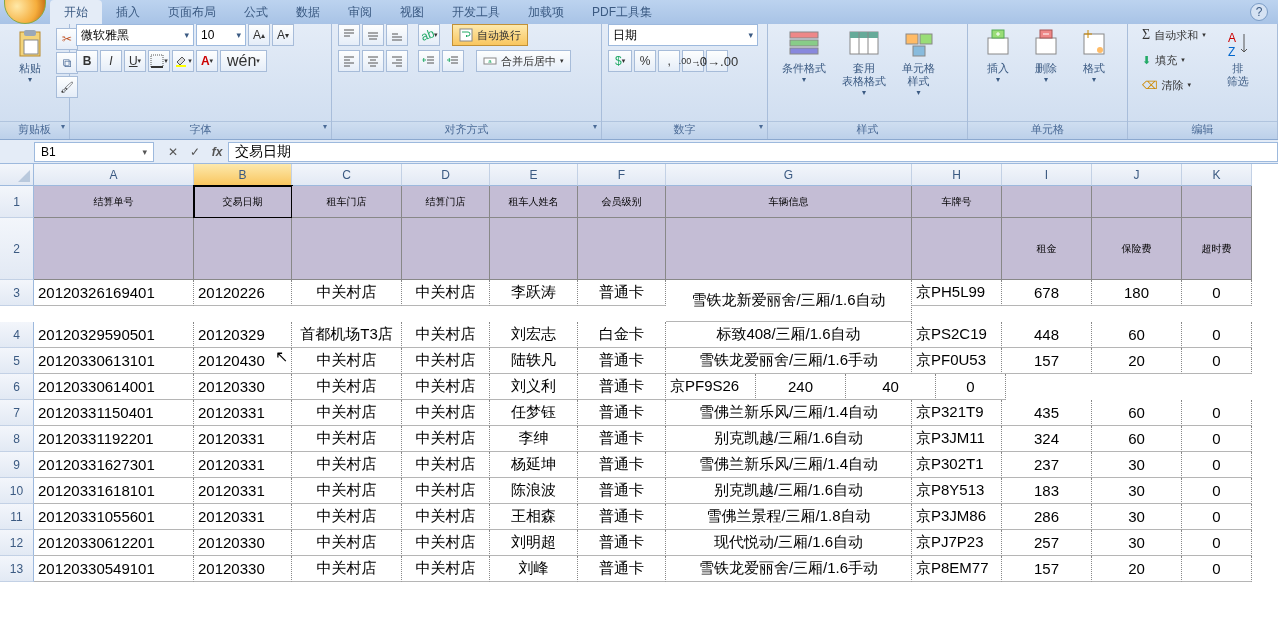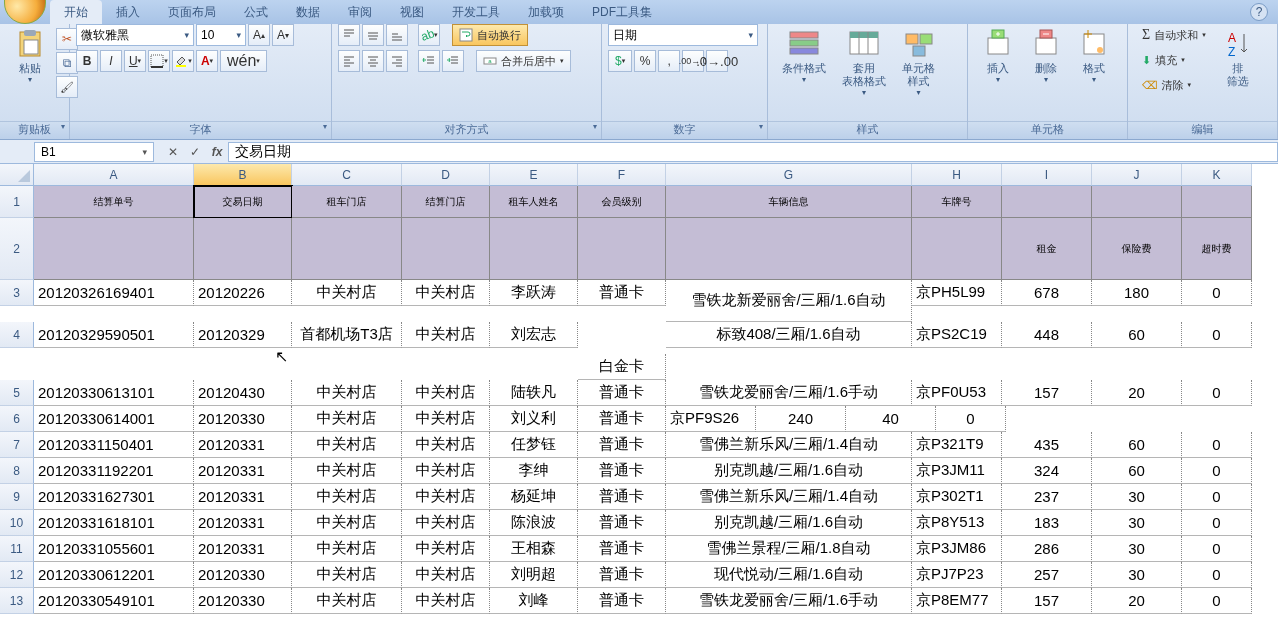--- a/index.html
+++ b/index.html
@@ -454,21 +454,21 @@
         <div class="cell c-center" style="width: 90px; height: 26px;">180</div>
         <div class="cell c-center" style="width: 70px; height: 26px;">0</div>
       </div>
       <div class="row ">
         <div class="rh" style="height: 26px;">4</div>
         <div class="cell" style="width: 160px; height: 26px;">20120329590501</div>
         <div class="cell" style="width: 98px; height: 26px;">20120329</div>
         <div class="cell c-center" style="width: 110px; height: 26px;">首都机场T3店</div>
         <div class="cell c-center" style="width: 88px; height: 26px;">中关村店</div>
         <div class="cell c-center" style="width: 88px; height: 26px;">刘宏志</div>
-        <div class="cell c-center" style="width: 88px; height: 26px; margin-top: 32px;">白金卡</div>
+        <div class="cell c-center" style="width: 88px; height: 26px;">白金卡</div>
         <div class="cell c-center" style="width: 246px; height: 26px;">标致408/三厢/1.6自动</div>
         <div class="cell" style="width: 90px; height: 26px;">京PS2C19</div>
         <div class="cell c-center" style="width: 90px; height: 26px;">448</div>
         <div class="cell c-center" style="width: 90px; height: 26px;">60</div>
         <div class="cell c-center" style="width: 70px; height: 26px;">0</div>
       </div>
       <div class="row ">
         <div class="rh" style="height: 26px;">5</div>
         <div class="cell" style="width: 160px; height: 26px;">20120330613101</div>
         <div class="cell" style="width: 98px; height: 26px;">20120430</div>

